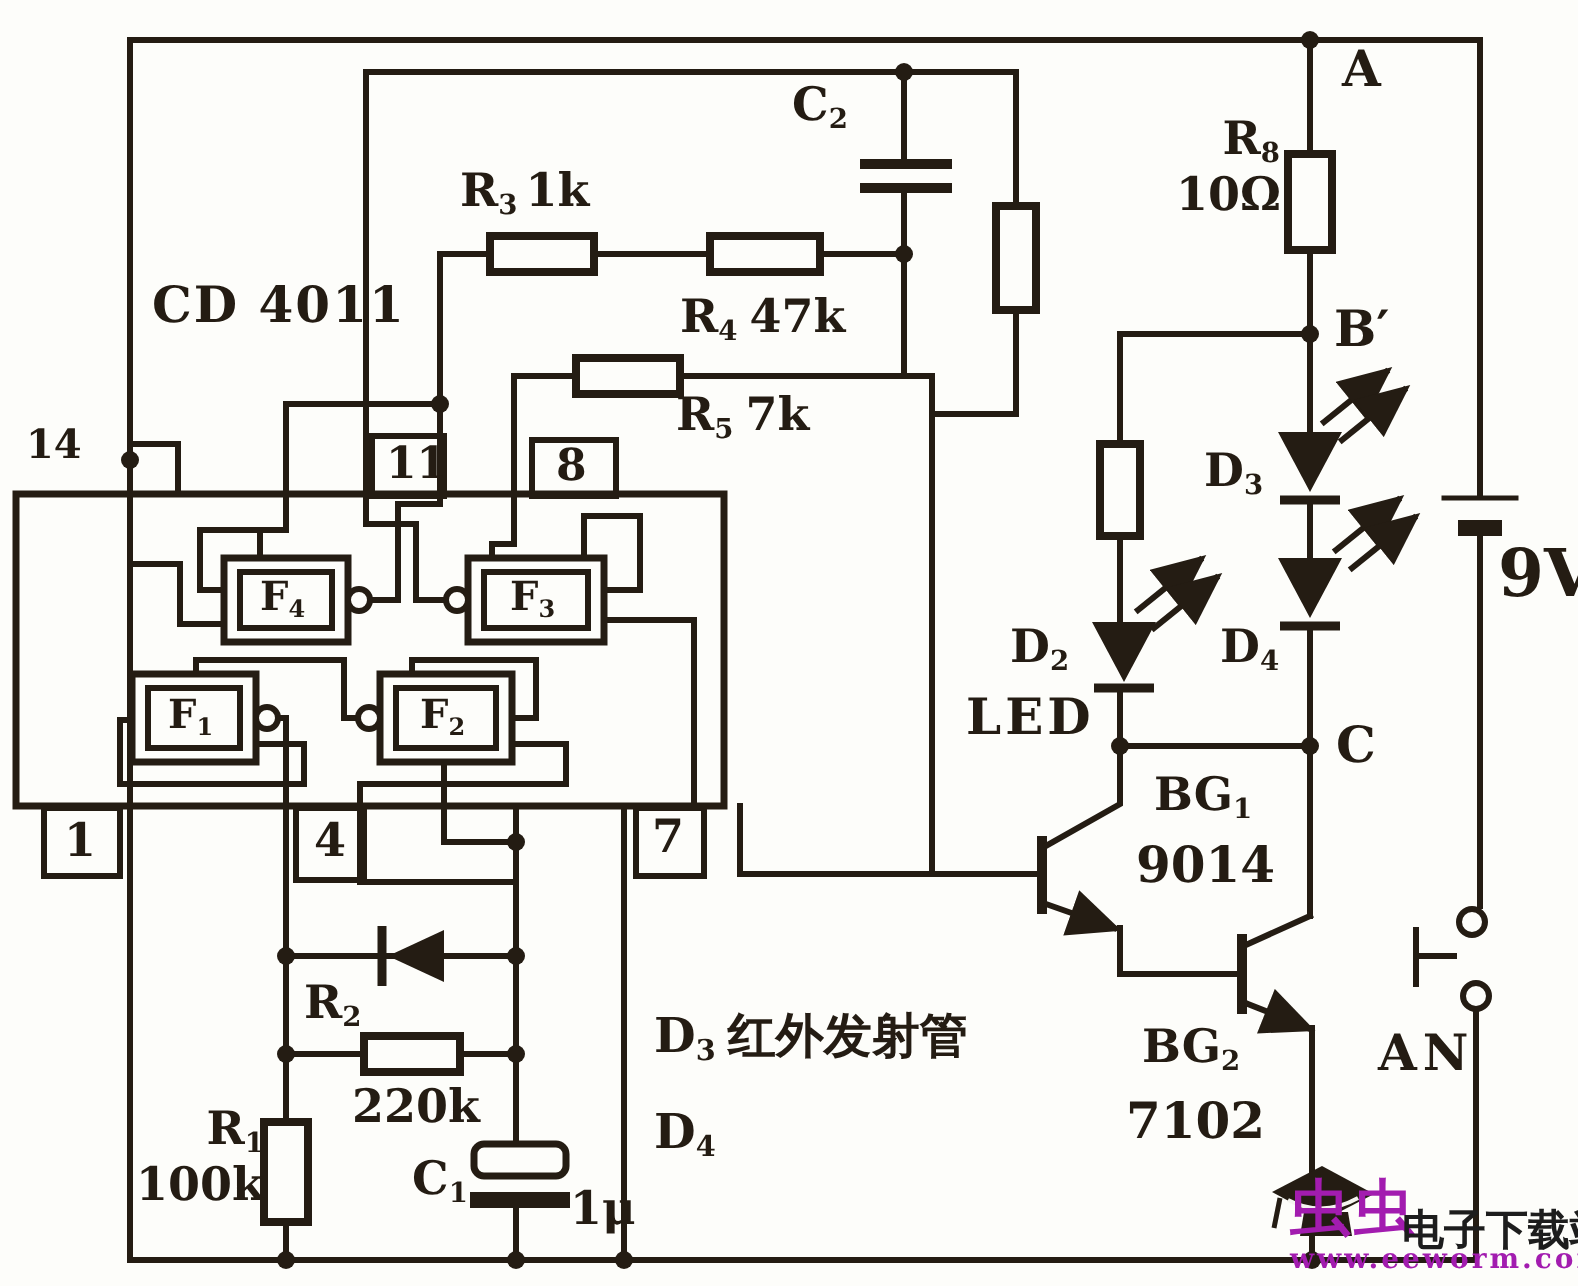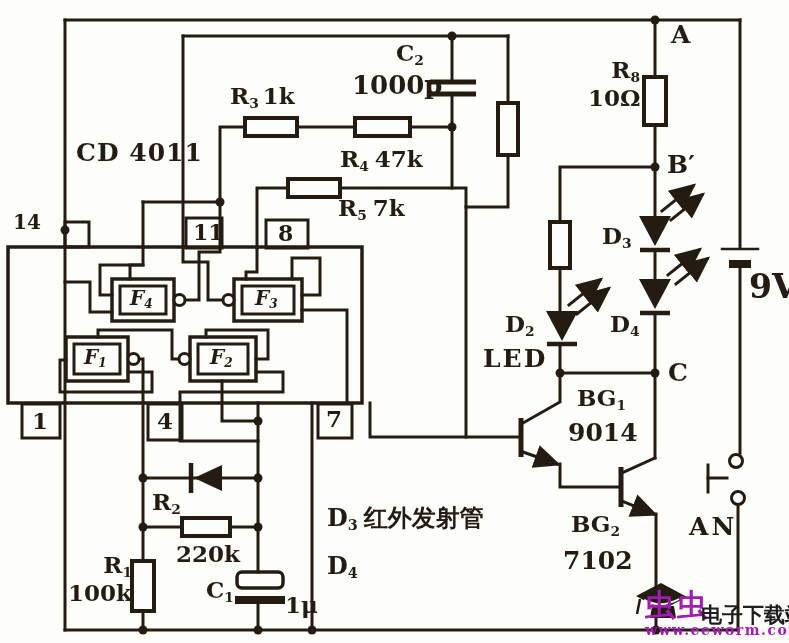--- a/index.html
+++ b/index.html
@@ -14,21 +14,21 @@
   .rbox{stroke:#241c13;stroke-width:4;fill:none;}
   .box3{stroke:#241c13;stroke-width:3;fill:none;}
   .box35{stroke:#241c13;stroke-width:3.5;fill:none;}
   .solid{fill:#241c13;stroke:none;}
   .bub{stroke:#241c13;stroke-width:3;fill:#fdfdfa;}
   .dot{fill:#241c13;stroke:none;}
   .lbl{position:absolute;font-weight:700;font-size:23px;line-height:1.12;
        white-space:nowrap;color:#241c13;}
   .lbl sub{font-size:60%;vertical-align:-0.28em;}
   .rt{text-align:right;}
-  .it{font-style:italic;}
+  .it{}
   .red{color:#a21caf;}
   .wm-site{color:#1d1d1d;}
   .vgap{margin-left:6px;}
   .vgap2{margin-left:4px;}
 </style>
 </head>
 <body>
 
 <div class="stage">
 
@@ -241,21 +241,20 @@
 
 <div class="lbl" style="left:230px;top:83px"><span>R</span><sub>3</sub><span class="vgap2">1k</span></div>
 <div class="lbl" style="left:340px;top:146px"><span>R</span><sub>4</sub><span class="vgap">47k</span></div>
 <div class="lbl" style="left:338px;top:195px"><span>R</span><sub>5</sub><span class="vgap">7k</span></div>
 <div class="lbl rt" style="left:588px;top:57px;width:52px"><span>R</span><sub>8</sub><br><span>10Ω</span></div>
 <div class="lbl rt" style="left:68px;top:552px;width:64px"><span>R</span><sub>1</sub><br><span>100k</span></div>
 <div class="lbl" style="left:152px;top:489px"><span>R</span><sub>2</sub></div>
 <div class="lbl" style="left:176px;top:541px">220k</div>
 
 <div class="lbl" style="left:396px;top:40px"><span>C</span><sub>2</sub></div>
-<div class="lbl" style="left:352px;top:71px;font-size:26px">1000p</div>
 <div class="lbl" style="left:206px;top:577px"><span>C</span><sub>1</sub></div>
 <div class="lbl" style="left:285px;top:592px">1μ</div>
 
 <div class="lbl" style="left:602px;top:223px"><span>D</span><sub>3</sub></div>
 <div class="lbl" style="left:610px;top:311px"><span>D</span><sub>4</sub></div>
 <div class="lbl" style="left:505px;top:311px"><span>D</span><sub>2</sub></div>
 <div class="lbl" style="left:483px;top:345px;font-size:25px;letter-spacing:2px">LED</div>
 
 <div class="lbl" style="left:577px;top:385px"><span>BG</span><sub>1</sub></div>
 <div class="lbl" style="left:568px;top:419px;font-size:25px">9014</div>

